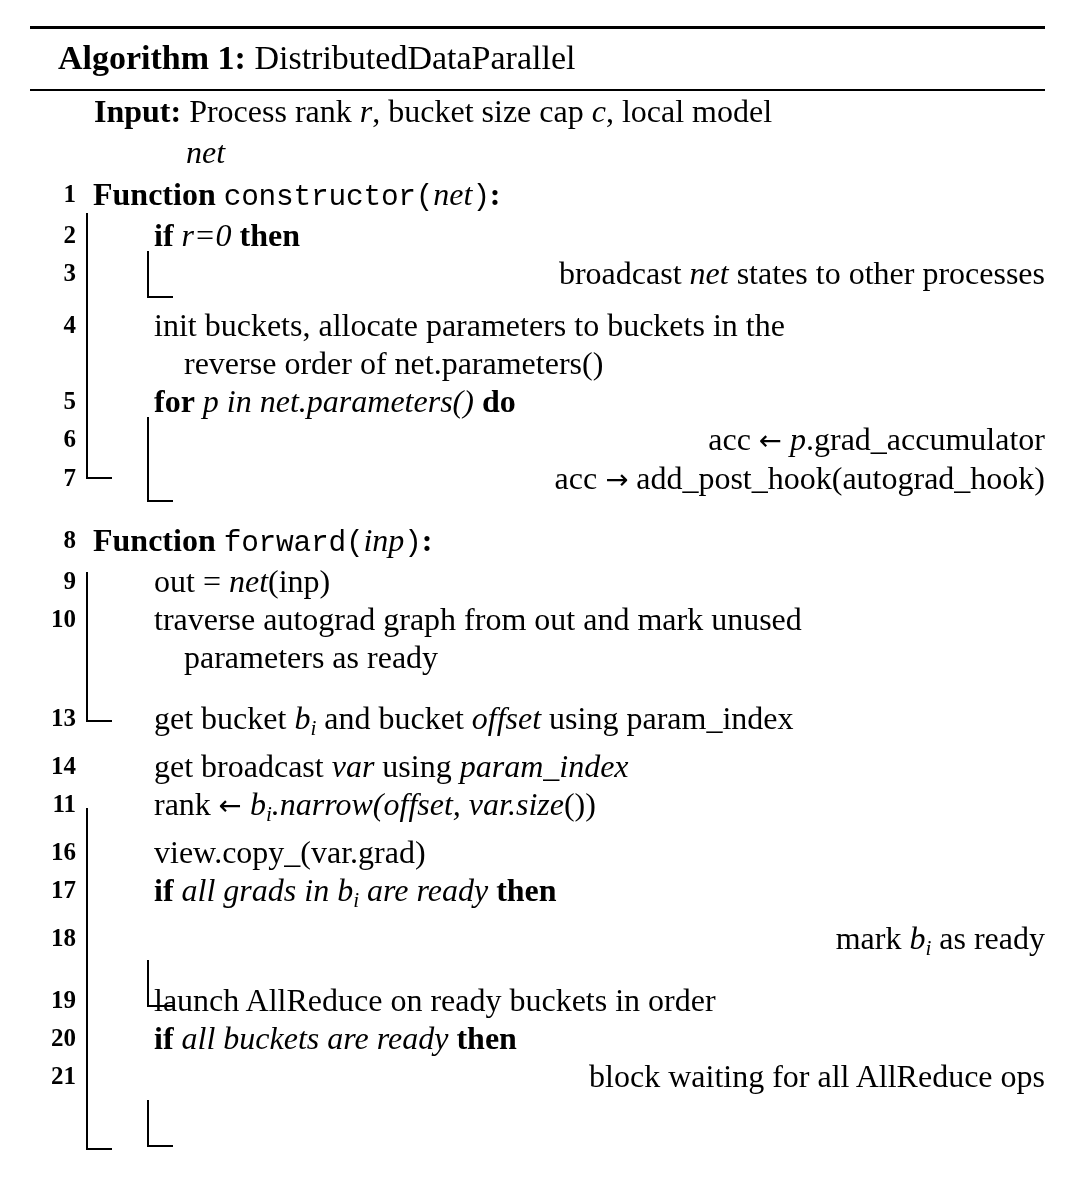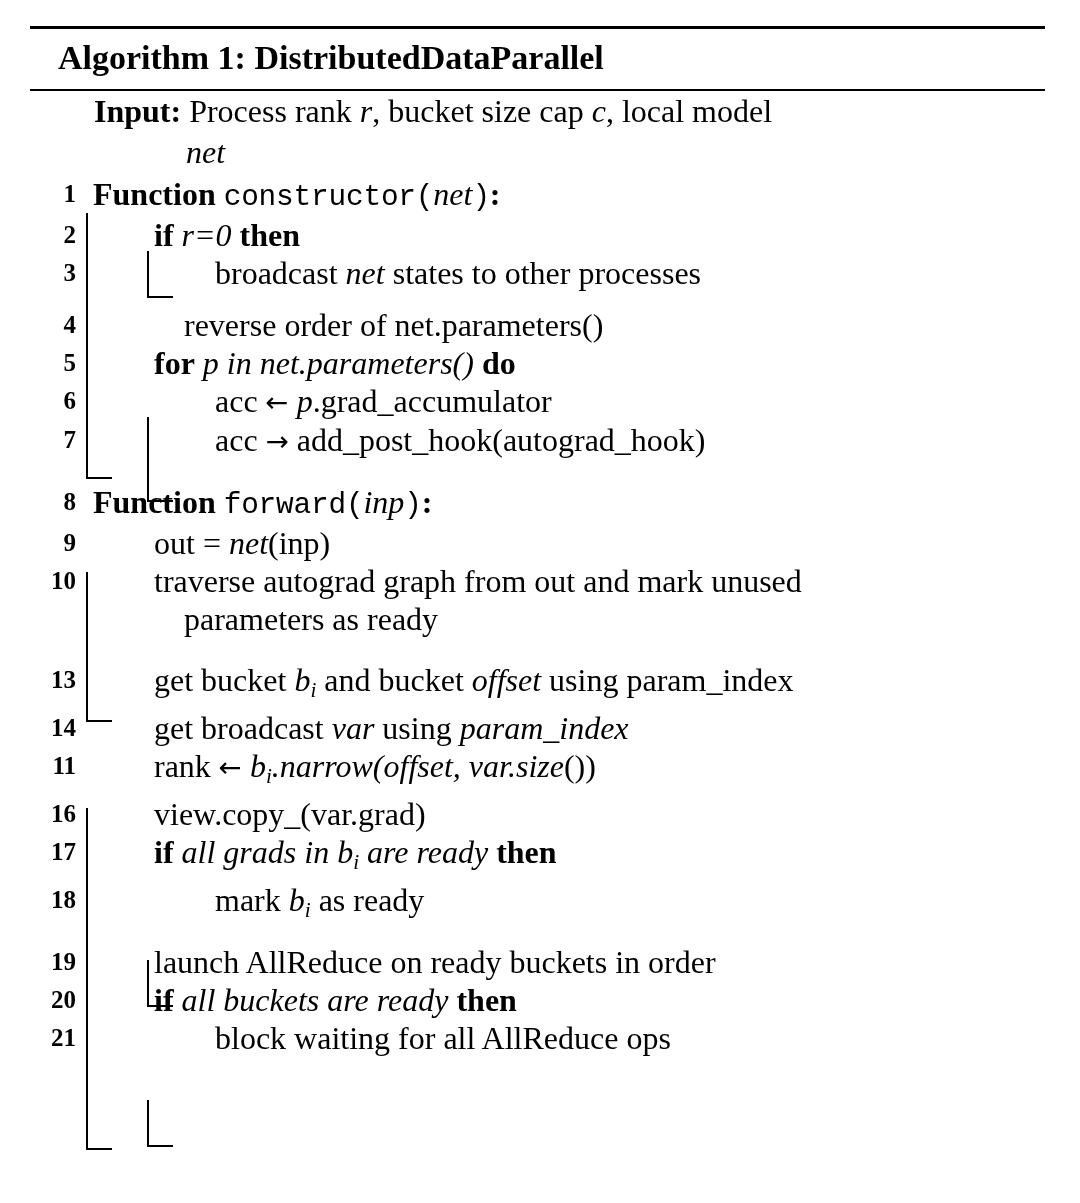--- a/index.html
+++ b/index.html
@@ -38,21 +38,21 @@
   }
 
   
   .caption {
     font-size: 34px;
     line-height: 50px;
     padding: 4px 0 6px 28px;
     white-space: nowrap;
   }
   .caption .cap-label { font-weight: bold; margin-top: 40px; }
-  .caption .cap-name  { font-weight: bold; }
+  .caption .cap-name  { font-weight: normal; }
 
   
   .inputblock {
     font-size: 32px;
     line-height: 41px;
     padding: 0 0 2px 0;
   }
   .inputblock .in-row {
     display: flex;
     align-items: flex-start;
@@ -114,21 +114,21 @@
     position: relative;
   }
   .txt .cont {
     display: block;
     padding-left: 30px;
   }
 
   
   .d0 { padding-left: 17px; }
   .d1 { padding-left: 78px; }
-  .d2 { padding-left: 139px; }
+  .d2 { padding-left: 139px; text-align: right; }
 
   
   .vrule {
     position: absolute;
     width: 0;
     border-left: 2.5px solid #000;
     pointer-events: none;
   }
   .vrule::after {
     content: "";
@@ -192,21 +192,21 @@
 
     <div class="ln">
       <div class="num">3</div>
       <div class="txt d2"><span>broadcast </span><span class="it">net</span><span> states to other processes</span></div>
     </div>
 
     <div class="gap"></div>
 
     <div class="ln">
       <div class="num">4</div>
-      <div class="txt d1"><span class="cont">reverse order of net.parameters()</span></div>
+      <div class="txt d1"><span>init buckets, allocate parameters to buckets in the</span><span class="cont">reverse order of net.parameters()</span></div>
     </div>
 
     <div class="ln">
       <div class="num">5</div>
       <div class="txt d1"><span class="kw">for</span> <span class="it">p in net.parameters()</span> <span class="kw">do</span></div>
     </div>
 
     <div class="ln">
       <div class="num">6</div>
       <div class="txt d2"><span>acc</span> <span class="arrow">←</span> <span class="it">p</span><span>.grad_accumulator</span></div>

